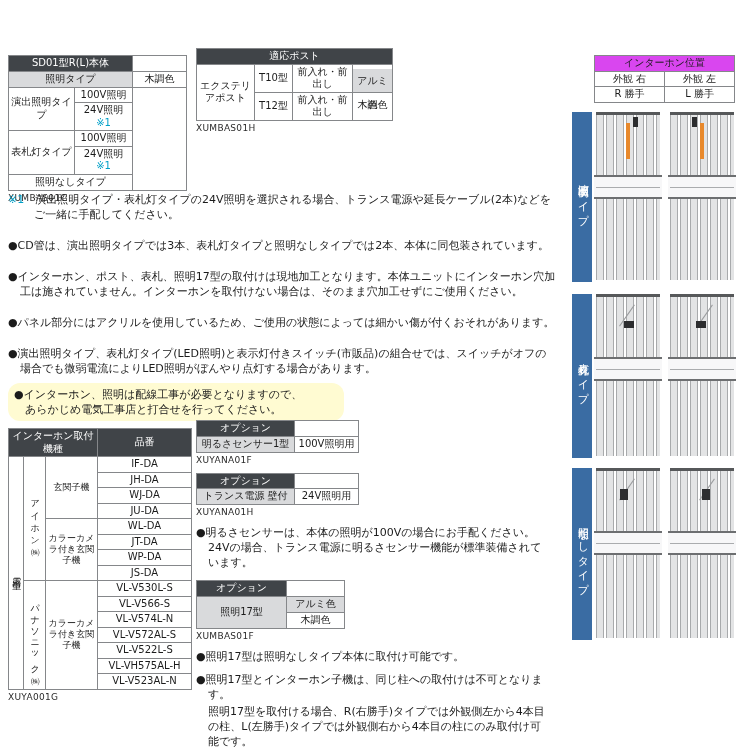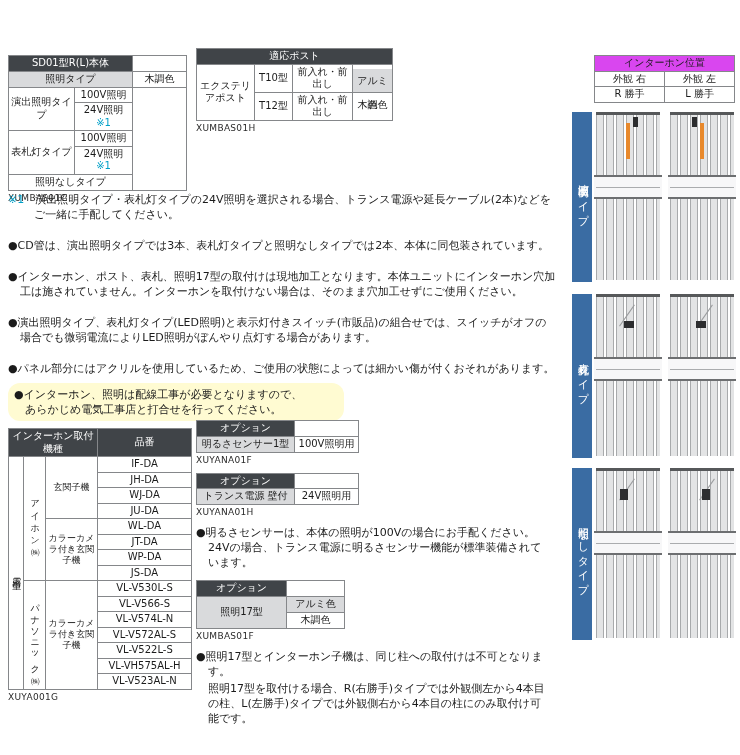--- a/index.html
+++ b/index.html
@@ -141,22 +141,22 @@
         <td>L 勝手</td>
       </tr>
     </tbody>
       </table>
   </div>
 
   <div class="abs notes" style="left:8px; top:176px;">
     <p class="ref"><span class="teal">※1</span>　<span>演出照明タイプ・表札灯タイプの24V照明を選択される場合、トランス電源や延長ケーブル(2本)などをご一緒に手配してください。</span></p>
     <p>●CD管は、演出照明タイプでは3本、表札灯タイプと照明なしタイプでは2本、本体に同包装されています。</p>
     <p>●インターホン、ポスト、表札、照明17型の取付けは現地加工となります。本体ユニットにインターホン穴加工は施されていません。インターホンを取付けない場合は、そのまま穴加工せずにご使用ください。</p>
+    <p>●パネル部分にはアクリルを使用しているため、ご使用の状態によっては細かい傷が付くおそれがあります。</p>
     <p>●演出照明タイプ、表札灯タイプ(LED照明)と表示灯付きスイッチ(市販品)の組合せでは、スイッチがオフの場合でも微弱電流によりLED照明がぼんやり点灯する場合があります。</p>
-    <p>●パネル部分にはアクリルを使用しているため、ご使用の状態によっては細かい傷が付くおそれがあります。</p>
   </div>
 
   <div class="abs warnbox" style="left:8px; top:383px;border-radius:12px;">
     <span>●インターホン、照明は配線工事が必要となりますので、</span>
     <span class="l2">あらかじめ電気工事店と打合せを行ってください。</span>
   </div>
 
   <div class="abs" style="left:8px; top:428px;">
     <table>
       <colgroup>
@@ -281,20 +281,21 @@
         <td class="gray" style="height:16px">アルミ色</td>
       </tr>
       <tr>
         <td style="height:16px">木調色</td>
       </tr>
     </tbody>
       </table>
     <div class="code">XUMBAS01F</div>
 
     <div style="margin-top:8px">
+      <p class="opt-note" style="margin-top:0">●照明17型は照明なしタイプ本体に取付け可能です。</p>
       <p class="opt-note" style="margin-top:8px">●照明17型とインターホン子機は、同じ柱への取付けは不可となります。</p>
       <p class="opt-note cont" style="margin-top:2px">照明17型を取付ける場合、R(右勝手)タイプでは外観側左から4本目の柱、L(左勝手)タイプでは外観側右から4本目の柱にのみ取付け可能です。</p>
     </div>
   </div>
 
   <div class="section" style="top:112px; height:170px;">
     <div class="vlabel">
         <span>演出照明タイプ</span>
       </div>
     <div class="post p1">

